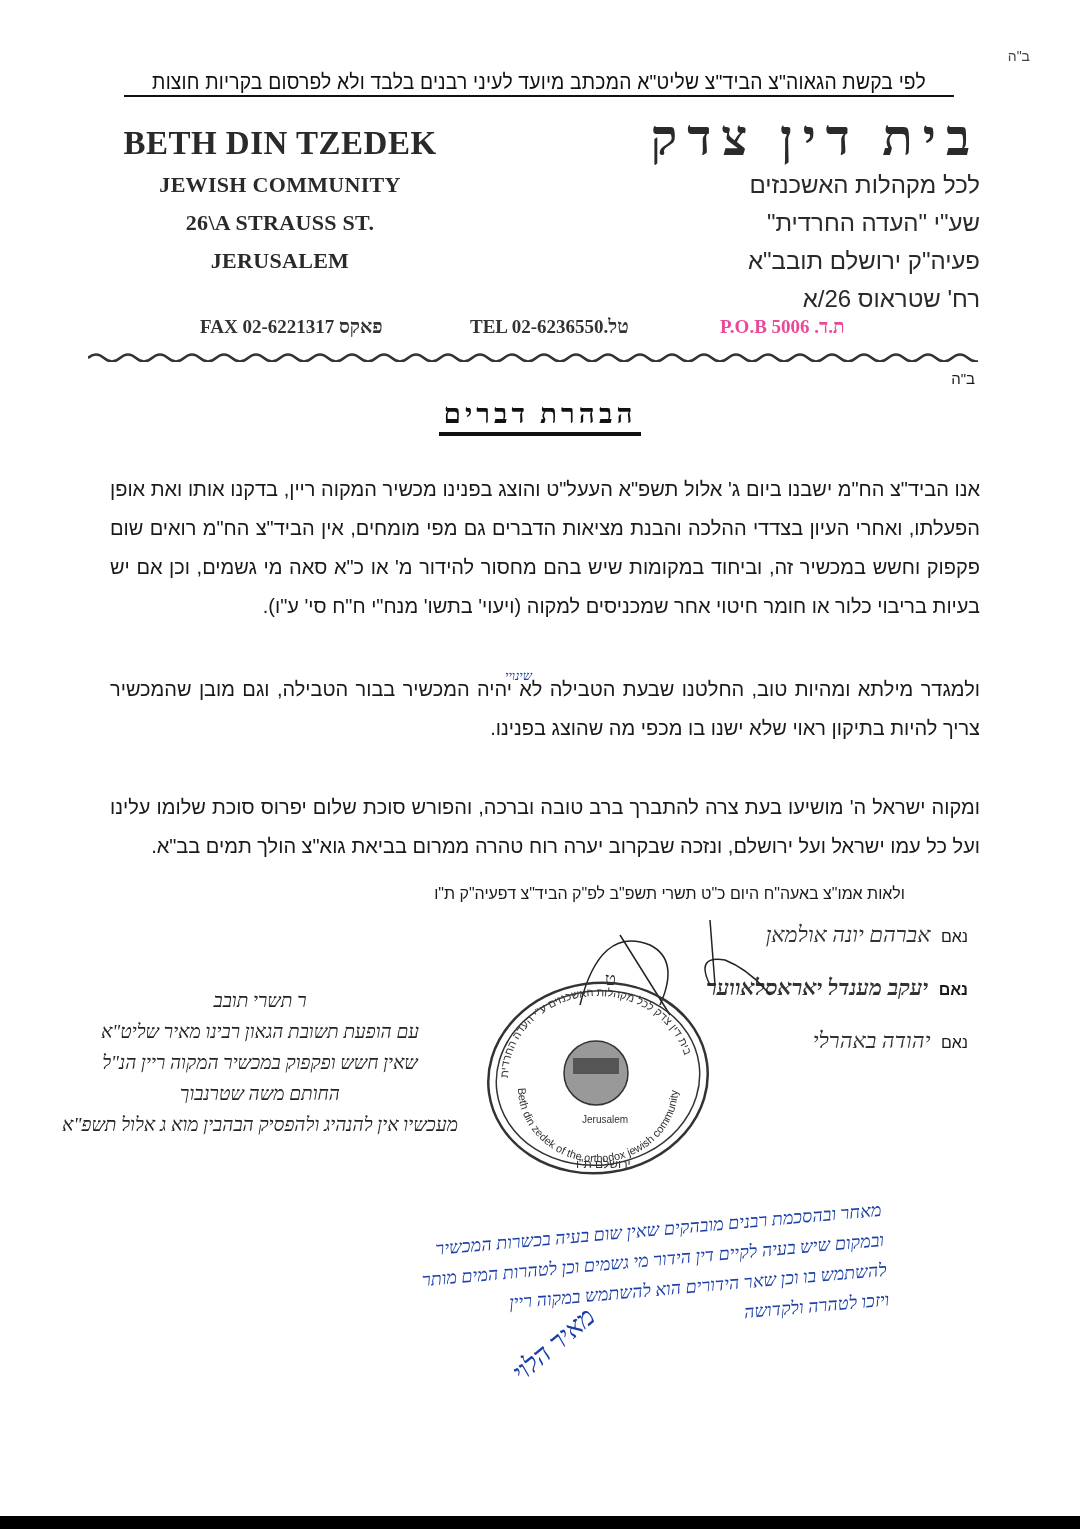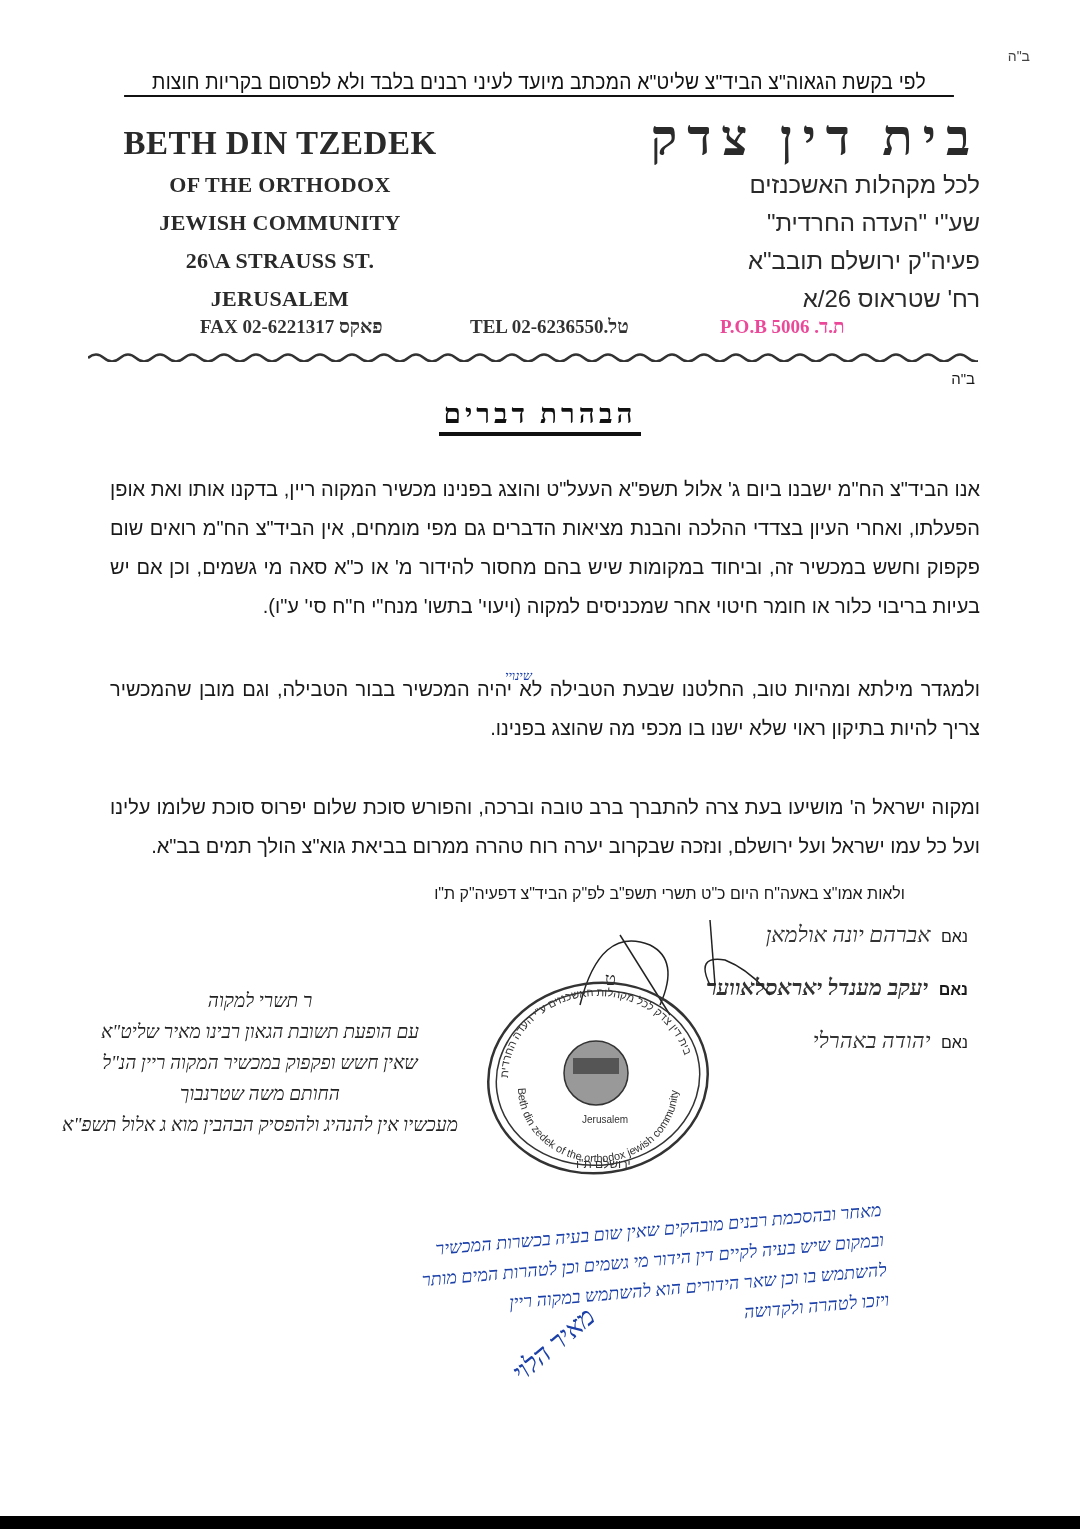--- a/index.html
+++ b/index.html
@@ -47,21 +47,20 @@
   .corr { font-family: "Liberation Serif", serif; font-style: italic; color: #1a3fa8; font-size: 13px; position: absolute; }
 </style>
 </head>
 <body>
 
 <div class="abs bh-top">ב"ה</div>
 <div class="abs notice">לפי בקשת הגאוה"צ הביד"צ שליט"א המכתב מיועד לעיני רבנים בלבד ולא לפרסום בקריות חוצות</div>
 
 <div class="abs en-block">
   <div class="en-title">BETH DIN TZEDEK</div>
-  <div class="en-line">OF THE ORTHODOX</div>
   <div class="en-line">JEWISH COMMUNITY</div>
   <div class="en-line">26\A STRAUSS ST.</div>
   <div class="en-line">JERUSALEM</div>
 </div>
 
 <div class="abs he-block">
   <div class="he-title">בית דין צדק</div>
   <div class="he-line">לכל מקהלות האשכנזים</div>
   <div class="he-line">שע"י "העדה החרדית"</div>
   <div class="he-line">פעיה"ק ירושלם תובב"א</div>
@@ -118,21 +117,21 @@
   <ellipse cx="120" cy="100" rx="102" ry="87" stroke="#333" stroke-width="1.5" fill="none" transform="rotate(-8 120 100)"></ellipse>
   <circle cx="118" cy="95" r="32" fill="#999" stroke="#333" stroke-width="1.5"></circle>
   <rect x="95" y="80" width="46" height="16" fill="#555"></rect>
   <text font-size="11" fill="#333" font-family="Liberation Sans, sans-serif"><textPath href="#sealPathTop">בית דין צדק לכל מקהלות האשכנזים ע"י העדה החרדית</textPath></text>
   <text font-size="11" fill="#333" font-family="Liberation Sans, sans-serif"><textPath href="#sealPathBot">Beth din zedek of the orthodox jewish community</textPath></text>
   <text x="104" y="145" font-size="10" fill="#333" font-family="Liberation Sans, sans-serif">Jerusalem</text>
   <text x="98" y="190" font-size="12" fill="#333" font-family="Liberation Sans, sans-serif">ירושלם ת"ו</text>
 </svg>
 
 <div class="abs hw-left">
-  <div>ר תשרי למקוה</div>
+  <div>ר תשרי תובב</div>
   <div>עם הופעת תשובת הגאון רבינו מאיר שליט"א</div>
   <div>שאין חשש ופקפוק במכשיר המקוה ריין הנ"ל</div>
   <div>החותם משה שטרנבוך</div>
   <div>מעכשיו אין להנהיג ולהפסיק הבהבין מוא ג אלול תשפ"א</div>
 </div>
 
 <div class="abs hw-blue">
   <div>מאחר ובהסכמת רבנים מובהקים שאין שום בעיה בכשרות המכשיר</div>
   <div>ובמקום שיש בעיה לקיים דין הידור מי גשמים וכן לטהרות המים מותר</div>
   <div>להשתמש בו וכן שאר הידורים הוא להשתמש במקוה ריין</div>

